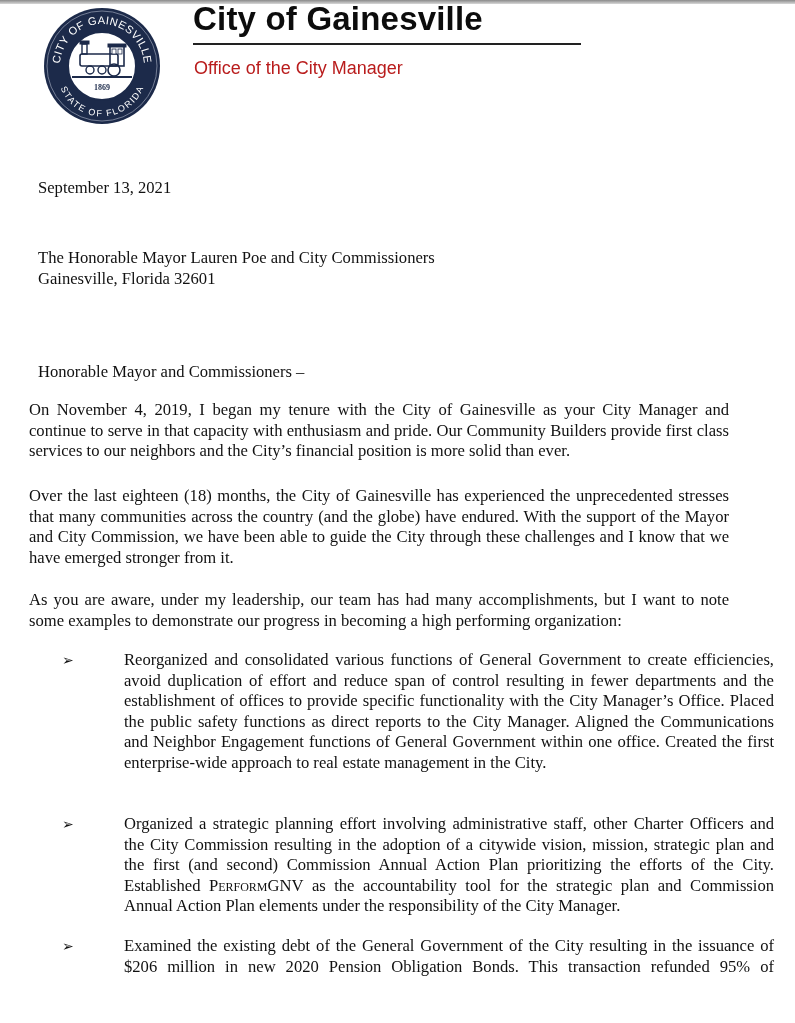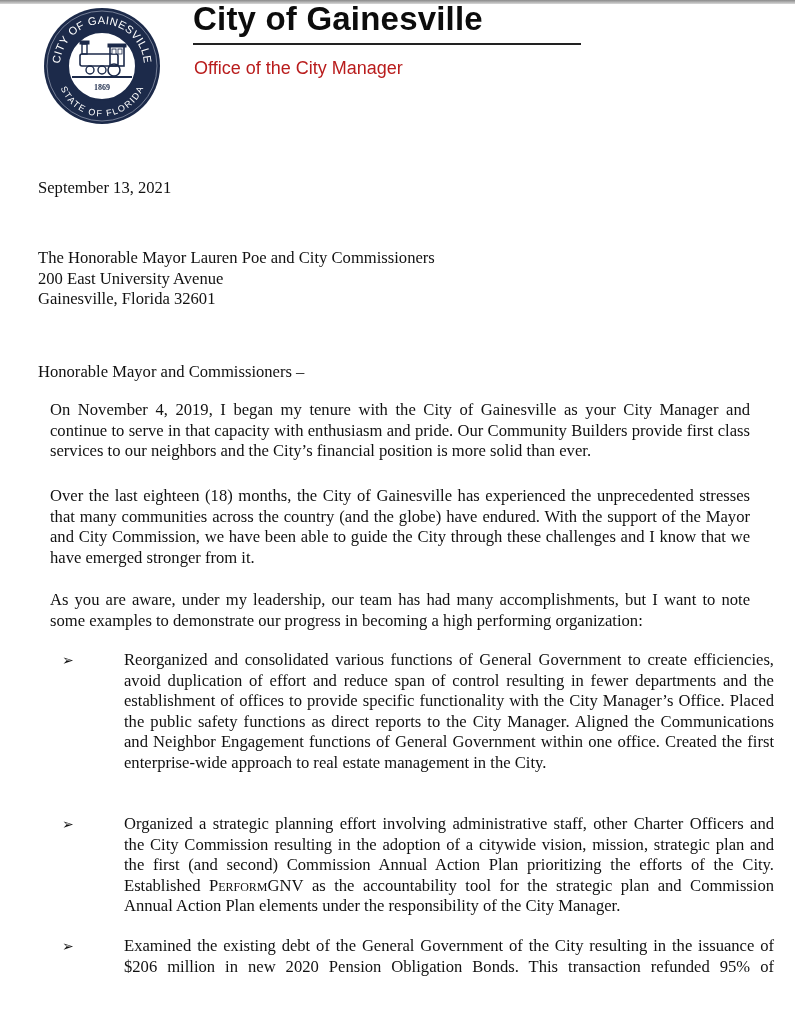--- a/index.html
+++ b/index.html
@@ -7,21 +7,21 @@
   .topbar { position: absolute; left: 0; top: 0; width: 795px; height: 4px; background: linear-gradient(#8a8a8a, #d8d8d8); }
   .seal { position: absolute; left: 42px; top: 6px; width: 120px; height: 120px; }
   .title { position: absolute; left: 193px; top: 0px; font-family: "Liberation Sans", sans-serif; font-weight: bold; font-size: 33px; letter-spacing: 0.2px; color: #0c0c0c; }
   .rule { position: absolute; left: 193px; top: 43px; width: 388px; height: 2px; background: #222; }
   .subtitle { position: absolute; left: 194px; top: 58px; font-family: "Liberation Sans", sans-serif; font-size: 18px; color: #b91c1c; }
   .serif { font-family: "Liberation Serif", serif; font-size: 16.6px; line-height: 20.5px; color: #111; }
   .date { position: absolute; left: 38px; top: 178px; }
   .address { position: absolute; left: 38px; top: 240px; margin-top: 8px; }
   .address div { white-space: nowrap; }
   .salutation { position: absolute; left: 38px; top: 362px; }
-  .para { position: absolute; left: 50px; width: 700px; text-align: justify; }
+  .para { position: absolute; left: 29px; width: 700px; text-align: justify; }
   .p1 { top: 400px; }
   .p2 { top: 486px; }
   .p3 { top: 590px; }
   .bullet { position: absolute; left: 62px; width: 676px; }
   .bullet .arrow { position: absolute; left: 0; top: 0; font-family: "DejaVu Sans", sans-serif; font-size: 14px; line-height: 20.5px; }
   .bullet .btext { position: absolute; left: 26px; width: 650px; text-align: justify; text-align-last: left; margin-left: 36px; }
   .b1 { top: 650px; }
   .b2 { top: 814px; }
   .b3 { top: 936px; }
   .sc { font-variant: small-caps; }
@@ -62,21 +62,20 @@
 </svg>
 
 <div class="title">City of Gainesville</div>
 <div class="rule"></div>
 <div class="subtitle">Office of the City Manager</div>
 
 <div class="serif date">September 13, 2021</div>
 
 <div class="serif address">
   <div>The Honorable Mayor Lauren Poe and City Commissioners</div>
-  <div>200 East University Avenue</div>
   <div>Gainesville, Florida 32601</div>
 </div>
 
 <div class="serif salutation">Honorable Mayor and Commissioners –</div>
 
 <div class="serif para p1">On November 4, 2019, I began my tenure with the City of Gainesville as your City Manager and continue to serve in that capacity with enthusiasm and pride.  Our Community Builders provide first class services to our neighbors and the City’s financial position is more solid than ever.</div>
 <div class="serif para p2">Over the last eighteen (18) months, the City of Gainesville has experienced the unprecedented stresses that many communities across the country (and the globe) have endured.  With the support of the Mayor and City Commission, we have been able to guide the City through these challenges and I know that we have emerged stronger from it.</div>
 <div class="serif para p3">As you are aware, under my leadership, our team has had many accomplishments, but I want to note some examples to demonstrate our progress in becoming a high performing organization:</div>
 
 <div class="bullet b1">

